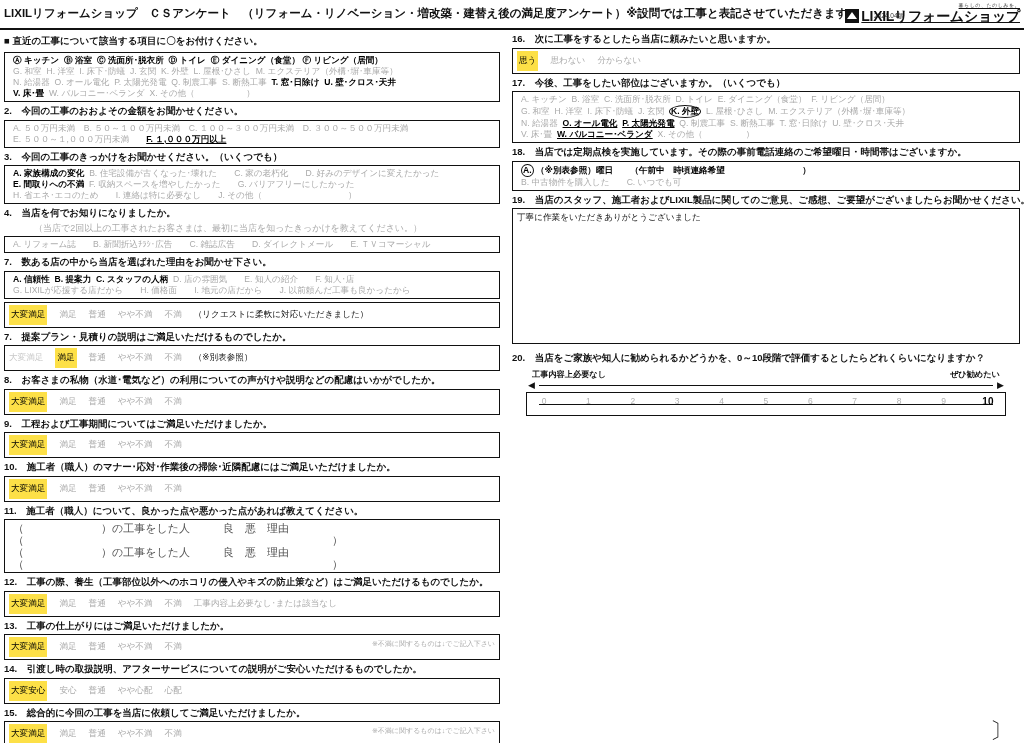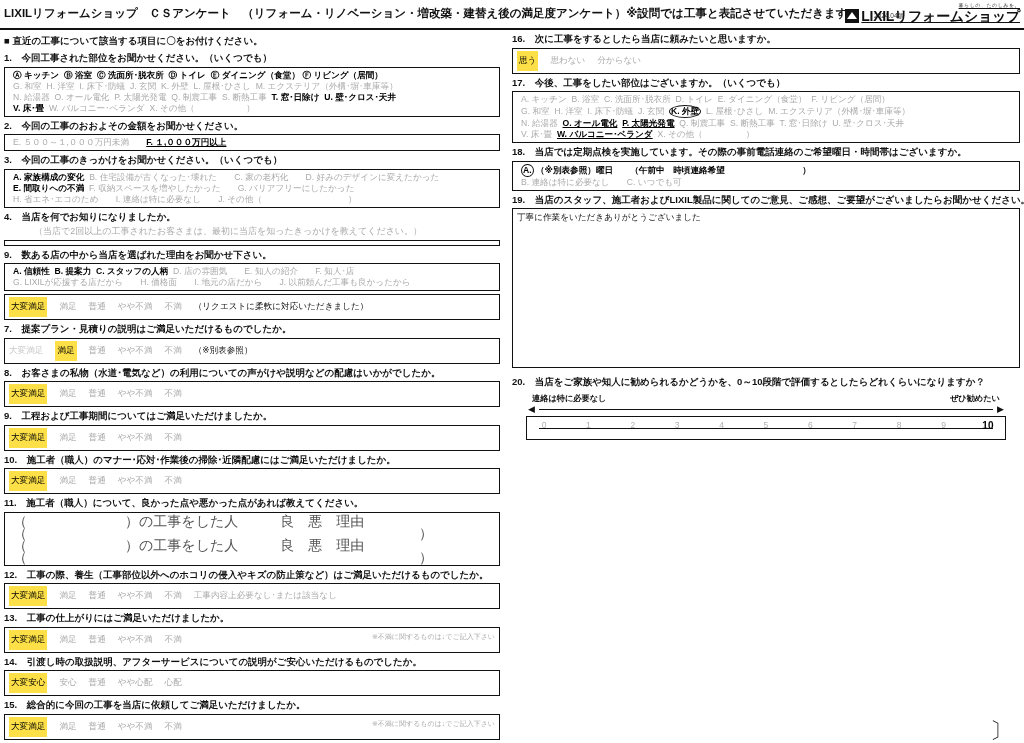--- a/index.html
+++ b/index.html
@@ -50,24 +50,24 @@
   
   .scale { border:1px solid #111; padding:2px 4px; font-size:8.6px; white-space:nowrap; }
   .scale .hl {
     display:inline-block; background:#fde047; font-weight:normal; padding:4px 2px; color:#000;
   }
   .scale .item { margin-right:12px; }
   .scale .note { color:#111; }
   .scale .faint { color:#c8c8c8; }
 
   
-  .blank-row { line-height:12px; font-size:14px; color:#555; }
-
-  
-  .comment-box { border:1px solid #111; height:160px; padding:3px 4px; font-size:8.6px; }
+  .blank-row { line-height:12px; font-size:11px; color:#555; }
+
+  
+  .comment-box { border:1px solid #111; height:136px; padding:3px 4px; font-size:8.6px; }
 
   
   .nps-labels { display:flex; justify-content:space-between; font-size:8.2px; font-weight:bold; padding:0 6px 1px 6px; }
   .nps-arrow { display:flex; align-items:center; justify-content:space-between; padding:0 2px 2px 2px; }
   .nps-line { flex:1; height:1px; background:#111; margin:0 4px; position:relative; }
   .arrow-l, .arrow-r { font-size:9px; line-height:9px; }
   .nps-box { border:1px solid #111; padding:3px 2px; }
   .nps-scale { position:relative; height:16px; }
   .nps-track { position:absolute; left:10px; right:10px; top:8px; height:1px; background:#111; }
   .nps-nums { display:flex; justify-content:space-between; padding:0 6px; position:relative; }
@@ -101,54 +101,55 @@
   </div>
 </div>
 
 <div class="cols">
 
   <div class="colL">
 
     <div class="instruction">■ 直近の工事について該当する項目に〇をお付けください。</div>
 
     <div class="q">
-      <div class="q-title">1.　今回工事された部位をお聞かせください。（いくつでも）</div>
       <div class="box">
         <div class="opt-row"><span class="sel">Ⓐ キッチン</span>&nbsp;&nbsp;<span class="sel">Ⓑ 浴室</span>&nbsp;&nbsp;<span class="sel">Ⓒ 洗面所･脱衣所</span>&nbsp;&nbsp;<span class="sel">Ⓓ トイレ</span>&nbsp;&nbsp;<span class="sel">Ⓔ ダイニング（食堂）</span>&nbsp;<span class="sel">Ⓕ リビング（居間）</span></div>
         <div class="opt-row gry">G. 和室&nbsp;&nbsp;H. 洋室&nbsp;&nbsp;I. 床下･防蟻&nbsp;&nbsp;J. 玄関&nbsp;&nbsp;K. 外壁&nbsp;&nbsp;L. 屋根･ひさし&nbsp;&nbsp;M. エクステリア（外構･塀･車庫等）</div>
         <div class="opt-row gry">N. 給湯器&nbsp;&nbsp;O. オール電化&nbsp;&nbsp;P. 太陽光発電&nbsp;&nbsp;Q. 制震工事&nbsp;&nbsp;S. 断熱工事&nbsp;&nbsp;<span class="sel">T. 窓･日除け</span>&nbsp;&nbsp;<span class="sel">U. 壁･クロス･天井</span></div>
         <div class="opt-row"><span class="sel">V. 床･畳</span>&nbsp;&nbsp;<span class="gry">W. バルコニー･ベランダ&nbsp;&nbsp;X. その他（　　　　　　）</span></div>
       </div>
     </div>
 
     <div class="q">
       <div class="q-title">2.　今回の工事のおおよその金額をお聞かせください。</div>
       <div class="box">
+        <div class="opt-row gry">A. ５０万円未満　B. ５０～１００万円未満　C. １００～３００万円未満　D. ３００～５００万円未満</div>
         <div class="opt-row gry">E. ５００～１,０００万円未満　　<span class="sel und">F. １,０００万円以上</span></div>
       </div>
     </div>
 
     <div class="q">
       <div class="q-title">3.　今回の工事のきっかけをお聞かせください。（いくつでも）</div>
       <div class="box">
         <div class="opt-row"><span class="sel">A. 家族構成の変化</span>&nbsp;&nbsp;<span class="gry">B. 住宅設備が古くなった･壊れた　　C. 家の老朽化　　D. 好みのデザインに変えたかった</span></div>
         <div class="opt-row"><span class="sel">E. 間取りへの不満</span>&nbsp;&nbsp;<span class="gry">F. 収納スペースを増やしたかった　　G. バリアフリーにしたかった</span></div>
         <div class="opt-row gry">H. 省エネ･エコのため　　I. 連絡は特に必要なし　　J. その他（　　　　　　　　　　）</div>
       </div>
     </div>
 
     <div class="q">
       <div class="q-title">4.　当店を何でお知りになりましたか。</div>
       <div class="q-title sm gry" style="font-weight:normal;margin-left:30px;">（当店で2回以上の工事されたお客さまは、最初に当店を知ったきっかけを教えてください。）</div>
       <div class="box">
-      </div>
-    </div>
-
-    <div class="q">
-      <div class="q-title">9.　数ある店の中から当店を選ばれた理由をお聞かせ下さい。</div>
+        <div class="opt-row gry">A. リフォーム誌　　B. 新聞折込ﾁﾗｼ･広告　　C. 雑誌広告　　D. ダイレクトメール　　E. ＴＶコマーシャル</div>
+      </div>
+    </div>
+
+    <div class="q">
+      <div class="q-title">7.　数ある店の中から当店を選ばれた理由をお聞かせ下さい。</div>
       <div class="box">
         <div class="opt-row"><span class="sel">A. 信頼性</span>&nbsp;&nbsp;<span class="sel">B. 提案力</span>&nbsp;&nbsp;<span class="sel">C. スタッフの人柄</span>&nbsp;&nbsp;<span class="gry">D. 店の雰囲気　　E. 知人の紹介　　F. 知人･店</span></div>
         <div class="opt-row gry">G. LIXILが応援する店だから　　H. 価格面　　I. 地元の店だから　　J. 以前頼んだ工事も良かったから</div>
       </div>
     </div>
 
     <div class="q">
       <div class="scale">
         <span class="item hl">大変満足</span><span class="item gry">満足</span><span class="item gry">普通</span><span class="item gry">やや不満</span><span class="item gry">不満</span><span class="note">（リクエストに柔軟に対応いただきました）</span>
       </div>
@@ -236,36 +237,36 @@
         <div class="opt-row gry">G. 和室&nbsp;&nbsp;H. 洋室&nbsp;&nbsp;I. 床下･防蟻&nbsp;&nbsp;J. 玄関&nbsp;&nbsp;<span class="sel cir">K. 外壁</span>&nbsp;&nbsp;L. 屋根･ひさし&nbsp;&nbsp;M. エクステリア（外構･塀･車庫等）</div>
         <div class="opt-row gry">N. 給湯器&nbsp;&nbsp;<span class="sel und">O. オール電化</span>&nbsp;&nbsp;<span class="sel und">P. 太陽光発電</span>&nbsp;&nbsp;Q. 制震工事&nbsp;&nbsp;S. 断熱工事&nbsp;&nbsp;T. 窓･日除け&nbsp;&nbsp;U. 壁･クロス･天井</div>
         <div class="opt-row gry">V. 床･畳&nbsp;&nbsp;<span class="sel und">W. バルコニー･ベランダ</span>&nbsp;&nbsp;X. その他（　　　　　）</div>
       </div>
     </div>
 
     <div class="q">
       <div class="q-title">18.　当店では定期点検を実施しています。その際の事前電話連絡のご希望曜日・時間帯はございますか。</div>
       <div class="box">
         <div class="opt-row"><span class="sel cir">A.</span>&nbsp;<span class="sel">（※別表参照）曜日　　（午前中　時頃連絡希望　　　　　　　　　）</span></div>
-        <div class="opt-row gry">B. 連絡は特に必要なし　　C. いつでも可</div>
+        <div class="opt-row gry">B. 中古物件を購入した　　C. いつでも可</div>
       </div>
     </div>
 
     <div class="q">
       <div class="q-title">19.　当店のスタッフ、施工者およびLIXIL製品に関してのご意見、ご感想、ご要望がございましたらお聞かせください。</div>
       <div class="comment-box">
         <span>丁寧に作業をいただきありがとうございました</span>
       </div>
     </div>
 
     <div class="q" style="margin-top:8px;">
       <div class="q-title">20.　当店をご家族や知人に勧められるかどうかを、0～10段階で評価するとしたらどれくらいになりますか？</div>
       <div style="padding:2px 14px 0 14px;">
         <div class="nps-labels">
-          <span>連絡は特に必要なし</span>
+          <span>工事内容上必要なし</span>
           <span>ぜひ勧めたい</span>
         </div>
         <div class="nps-arrow">
           <span class="arrow-l">◀</span>
           <span class="nps-line"></span>
           <span class="arrow-r">▶</span>
         </div>
         <div class="nps-box">
           <div class="nps-scale">
             <div class="nps-track"></div>

